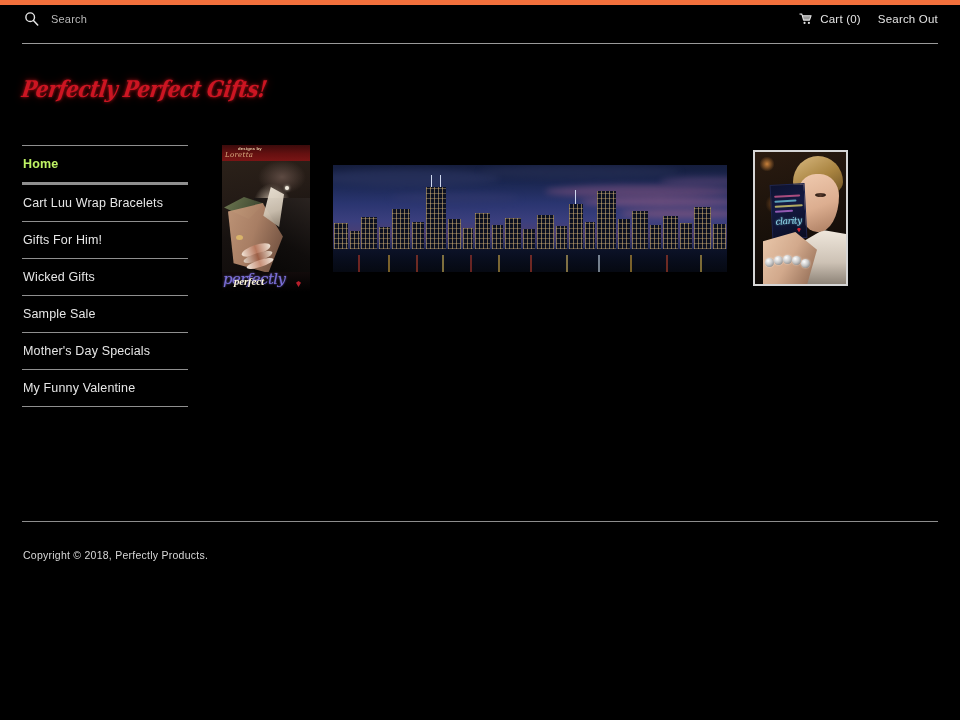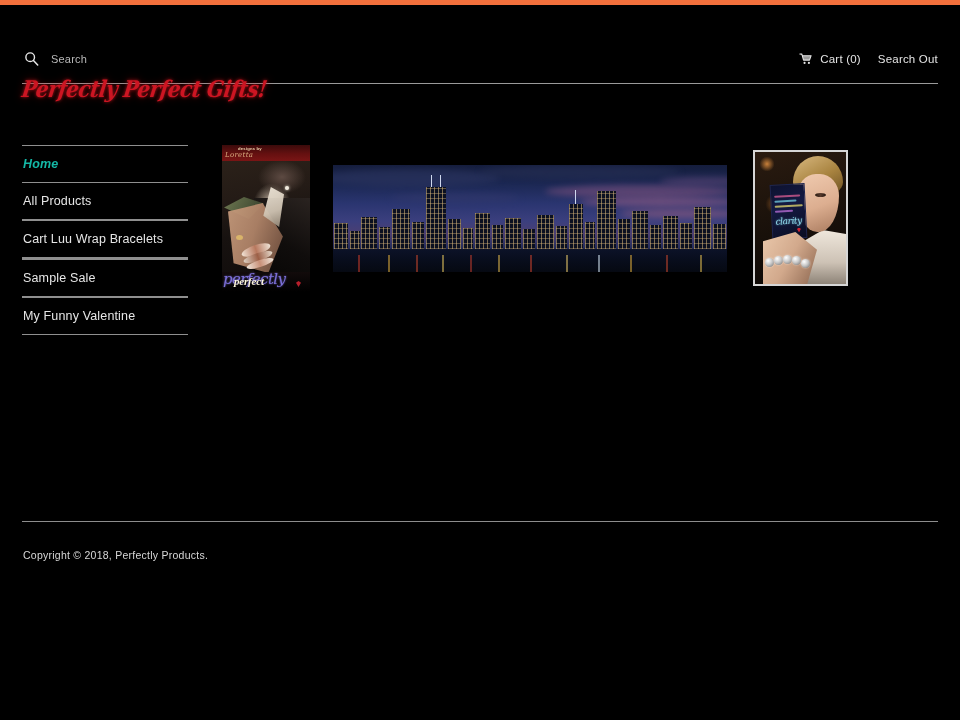--- a/index.html
+++ b/index.html
@@ -25,21 +25,20 @@
     height: 5px;
     background: #f2703c;
   }
 
   
   .site-header {
     position: absolute;
     top: 5px; left: 0;
     width: 960px;
     height: 34px;
-    margin-top: 40px;
   }
 
   .search-wrap {
     position: absolute;
     left: 24px;
     top: 6px;
     display: flex;
     align-items: center;
     gap: 12px;
   }
@@ -125,22 +124,21 @@
     font-size: 12.5px;
     color: #e6e6e6;
     text-decoration: none;
     padding: 11px 0 11px 1px;
     letter-spacing: .15px;
     cursor: pointer;
     line-height: 14px;
   }
   .nav-item.active {
     font-weight: bold;
-    color: #14b8a6;
-    font-style: italic;
+    color: #bef264;
   }
 
   
   .content {
     position: absolute;
     left: 222px;
     top: 145px;
     width: 716px;
     height: 340px;
   }
@@ -416,35 +414,37 @@
 </div>
 
 <div class="logo">Perfectly Perfect Gifts!</div>
 
 <nav class="sidebar">
   <div class="nav-rule"></div>
 
   <a class="nav-item active" href="#">Home</a>
   <div class="nav-rule"></div>
 
-  <a class="nav-item" href="#">All Products</a>
   <div class="nav-rule"></div>
 
   <div class="nav-rule"></div>
 
   <a class="nav-item" href="#">Cart Luu Wrap Bracelets</a>
   <div class="nav-rule"></div>
 
-  <div class="nav-rule"></div>
-
+  <a class="nav-item" href="#">Gifts For Him!</a>
+  <div class="nav-rule"></div>
+
+  <a class="nav-item" href="#">Wicked Gifts</a>
   <div class="nav-rule"></div>
 
   <a class="nav-item" href="#">Sample Sale</a>
   <div class="nav-rule"></div>
 
+  <a class="nav-item" href="#">Mother's Day Specials</a>
   <div class="nav-rule"></div>
 
   <a class="nav-item" href="#">My Funny Valentine</a>
   <div class="nav-rule"></div>
 </nav>
 
 <main class="content">
 
   <div class="img-tux">
     <div class="tux-photo">

